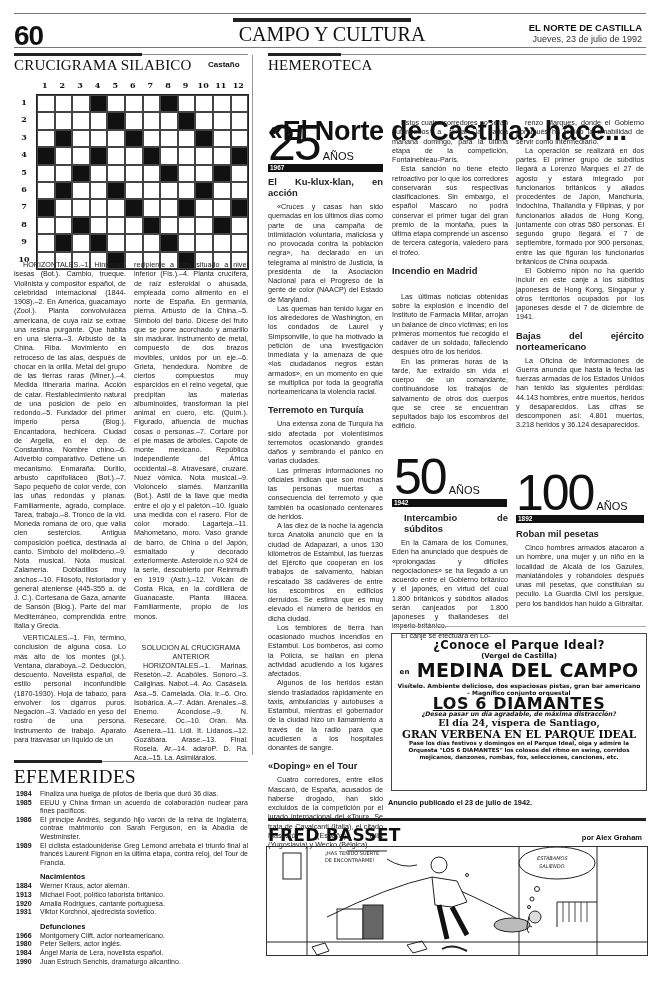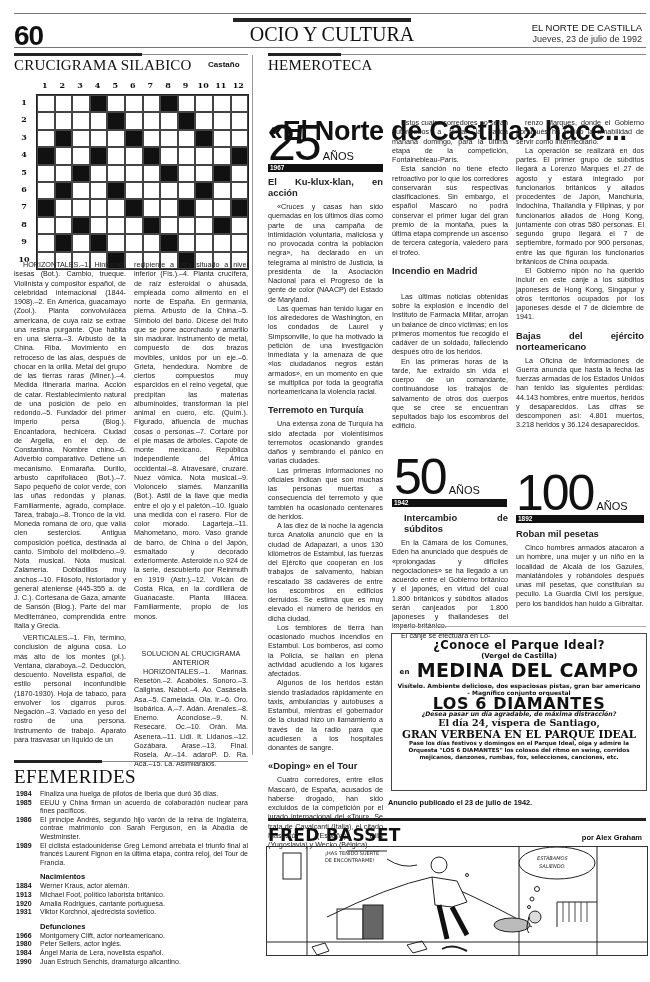--- a/index.html
+++ b/index.html
@@ -5,21 +5,21 @@
   * { box-sizing: border-box; margin: 0; padding: 0; }
   html, body { width: 650px; height: 982px; background: #fff; overflow: hidden; }
   body { position: relative; font-family: "Liberation Sans", sans-serif; color: #111; }
   .abs { position: absolute; }
   .rule { position: absolute; background: #222; }
   .thin { position: absolute; background: #888; height: 1px; }
 
   
   #page-num { left: 14px; top: 20px; font-size: 28px; font-weight: bold; letter-spacing: -1px; font-family: "Liberation Sans", sans-serif; }
   #section { left: 232px; top: 23px; width: 200px; text-align: center; font-family: "Liberation Serif", serif; font-size: 20px; }
-  #paper-name { right: 8px; top: 22px; font-size: 9.5px; font-weight: normal; text-align: right; }
+  #paper-name { right: 8px; top: 22px; font-size: 9.5px; font-weight: bold; text-align: right; }
   #paper-date { right: 8px; top: 34px; font-size: 9px; color:#333; text-align: center; }
 
   .sec-title { font-family: "Liberation Serif", serif; font-size: 15px; letter-spacing: 0.2px; }
   #crossword-title { left: 14px; top: 57px; }
   #crossword-author { left: 208px; top: 60px; font-size: 8px; font-weight: bold; }
 
   
   #grid-wrap { left: 14px; top: 80px; }
   .col-nums { position: absolute; left: 22px; top: 0; display: flex; }
   .col-nums span { width: 17.6px; text-align: center; font-size: 8px; font-weight: bold; font-family: "DejaVu Serif", serif; }
@@ -28,21 +28,21 @@
   #grid { position: absolute; left: 22px; top: 14px; display: grid; grid-template-columns: repeat(12, 17.6px); grid-template-rows: repeat(10, 17.4px); border: 1px solid #222; }
   .cell { border: 0.5px solid #444; background: #fff; }
   .cell.b { background: #111; }
 
   .body-text { font-size: 7.2px; line-height: 9.25px; color: #222; text-align: justify; }
   .col { position: absolute; }
   .indent { text-indent: 9px; }
 
   #clues-col1 { left: 14px; top: 260px; width: 112px; }
   #clues-col2 { left: 134px; top: 260px; width: 114px; }
-  .sol-title { text-align: center; font-size: 7.2px; line-height: 9px; margin-top: 28px; }
+  .sol-title { text-align: center; font-size: 7.2px; line-height: 9px; margin-top: 22px; }
 
   
   .vdiv { position: absolute; width: 1px; background: #999; }
 
   
   #efem-title { left: 14px; top: 766px; font-family: Liberation Serif, serif; font-size: 19px; letter-spacing: 0.5px; }
   #efem-list { left: 16px; top: 790px; width: 232px; }
   .efe { display: flex; font-size: 7px; line-height: 8.6px; }
   .efe .yr { width: 24px; flex-shrink: 0; font-weight: bold; }
   .efe .tx { flex: 1; color: #222; text-align: justify; }
@@ -75,21 +75,21 @@
   #comic-title { left: 268px; top: 825px; font-size: 17px; font-weight: 900; letter-spacing: 0.3px; font-family: "DejaVu Sans", sans-serif; }
   #comic-author { right: 8px; top: 833px; font-size: 7.5px; font-weight: bold; }
   #comic-panel { left: 266px; top: 846px; width: 382px; height: 110px; border: 1px solid #333; overflow: hidden; }
 </style>
 </head>
 <body>
 
 <div class="rule" style="left:14px;top:13px;width:632px;height:1px;background:#777"></div>
 <div class="abs" id="page-num">60</div>
 <div class="rule" style="left:233px;top:18px;width:178px;height:4px;"></div>
-<div class="abs" id="section">OCIO Y CULTURA</div>
+<div class="abs" id="section">CAMPO Y CULTURA</div>
 <div class="abs" id="paper-name">EL NORTE DE CASTILLA</div>
 <div class="abs" id="paper-date">Jueves, 23 de julio de 1992</div>
 <div class="rule" style="left:14px;top:47px;width:632px;height:1px;background:#777"></div>
 
 <div class="rule" style="left:14px;top:53px;width:128px;height:3px;"></div>
 <div class="thin" style="left:142px;top:54px;width:106px;"></div>
 <div class="abs sec-title" id="crossword-title">CRUCIGRAMA SILABICO</div>
 <div class="abs" id="crossword-author">Castaño</div>
 
 <div class="abs" id="grid-wrap">

